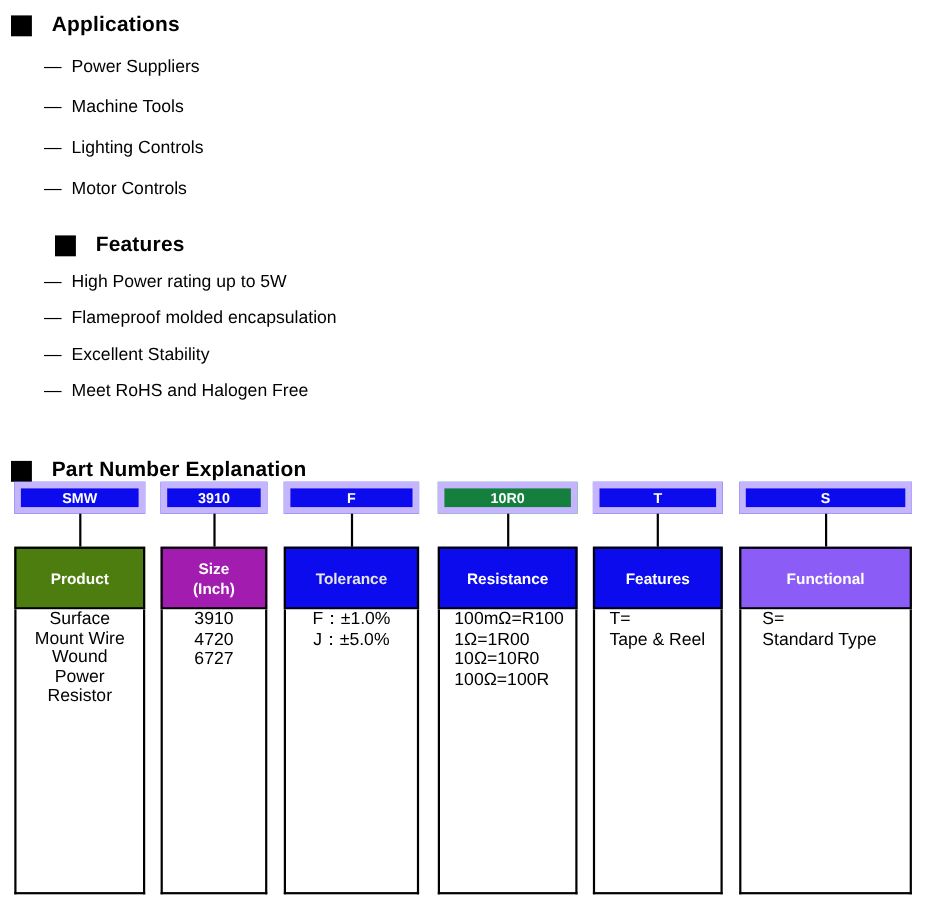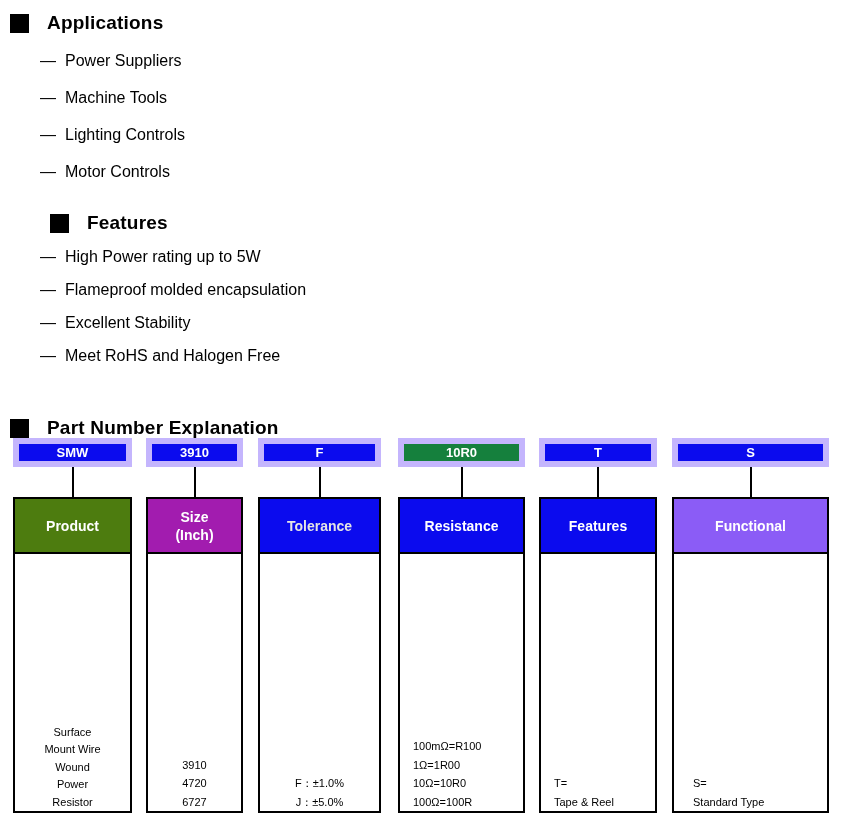--- a/index.html
+++ b/index.html
@@ -41,22 +41,22 @@
   }
   .connector { width:2px; height:30px; background:#000; margin:0 auto; }
   .label-box {
     height:57px; border:2px solid #000; background:#0b0bee; color:#fff;
     font-weight:bold; font-size:14px; line-height:18px; text-align:center;
     display:flex; align-items:center; justify-content:center;
   }
   .label-box span, .content-box span { white-space:pre-line; }
   .content-box {
     height:259px; border:2px solid #000; border-top:none; background:#fff;
-    font-size:11px; line-height:18.5px;
-    display:flex; flex-direction:column; justify-content:flex-end;
+    font-size:16px; line-height:18.5px;
+    display:flex; flex-direction:column; justify-content:flex-start;
   }
   .content-box.center { align-items:center; text-align:center; }
   .content-box.left   { align-items:flex-start; padding-left:13px; text-align:left; }
   .c6 .content-box.left { padding-left:19px; }
   .c1 .content-box { line-height:17.5px; }
 </style>
 </head>
 <body>
 
 <div class="page">

